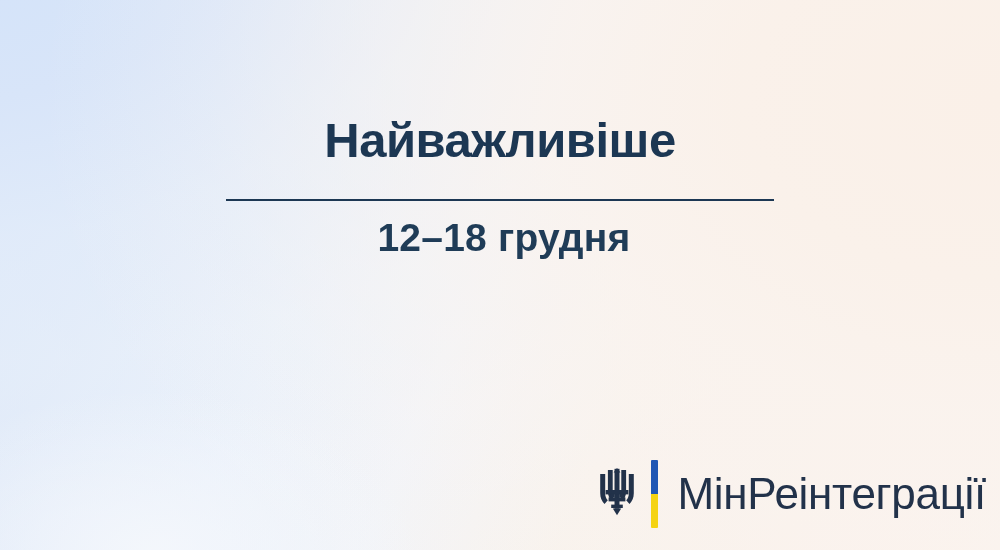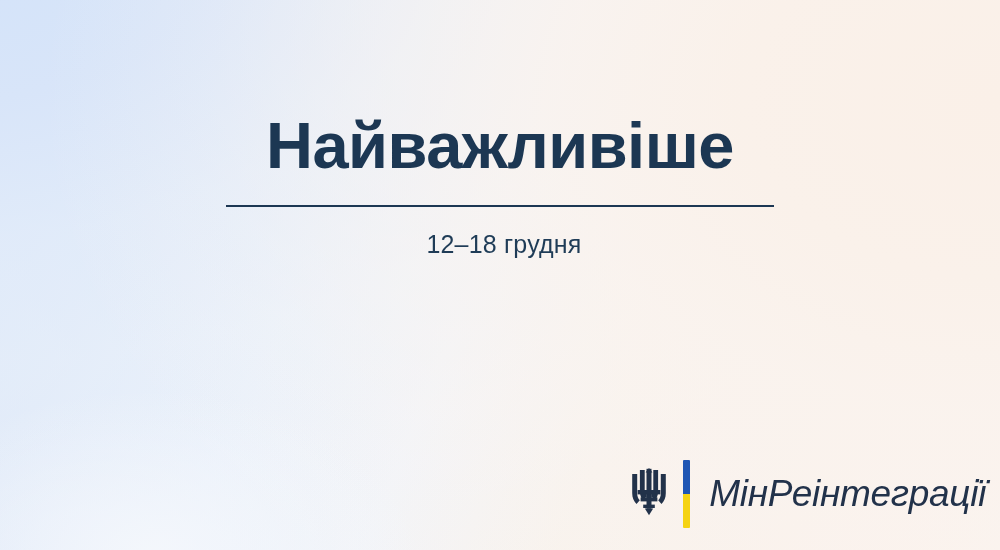--- a/index.html
+++ b/index.html
@@ -65,43 +65,43 @@
   .hero {
     position: absolute;
     left: 0;
     top: 96px;
     width: 1000px;
     text-align: center;
     z-index: 2;
   }
 
   .title {
-    margin: 10px;
+    margin: 4px;
     color: #1c3753;
-    font-size: 65px;
+    font-size: 49px;
     font-weight: 700;
     line-height: 80px;
     letter-spacing: -0.5px;
     white-space: nowrap;
   }
   .title-line { display: block; }
 
   .divider {
     width: 548px;
     height: 2px;
     margin: 19px auto 0 auto;
     background: #1c3753;
     border: 0;
   }
 
   .subtitle {
     margin: 17px 0 0 8px;
     color: #1f3c57;
-    font-size: 25px;
-    font-weight: 400;
+    font-size: 39px;
+    font-weight: 700;
     line-height: 40px;
     letter-spacing: 0.2px;
     white-space: nowrap;
   }
 
   
   .logo {
     position: absolute;
     right: 14px;
     top: 456px;
@@ -123,26 +123,25 @@
     height: 68px;
     margin-left: 16px;
     margin-right: 19px;
     border-radius: 1px;
     flex: 0 0 auto;
     background: linear-gradient(to bottom, #1f56b4 0%, #1f56b4 50%, #f5d312 50%, #f5d312 100%);
   }
 
   .logo-text {
     color: #22324a;
-    font-size: 37px;
+    font-size: 44px;
     font-weight: 400;
     line-height: 46px;
     letter-spacing: -0.3px;
     white-space: nowrap;
-    font-style: italic;
   }
 </style>
 </head>
 <body>
 
 <div id="poster">
 
   <div class="hero">
     <h1 class="title">
       <span class="title-line">Найважливіше</span>

